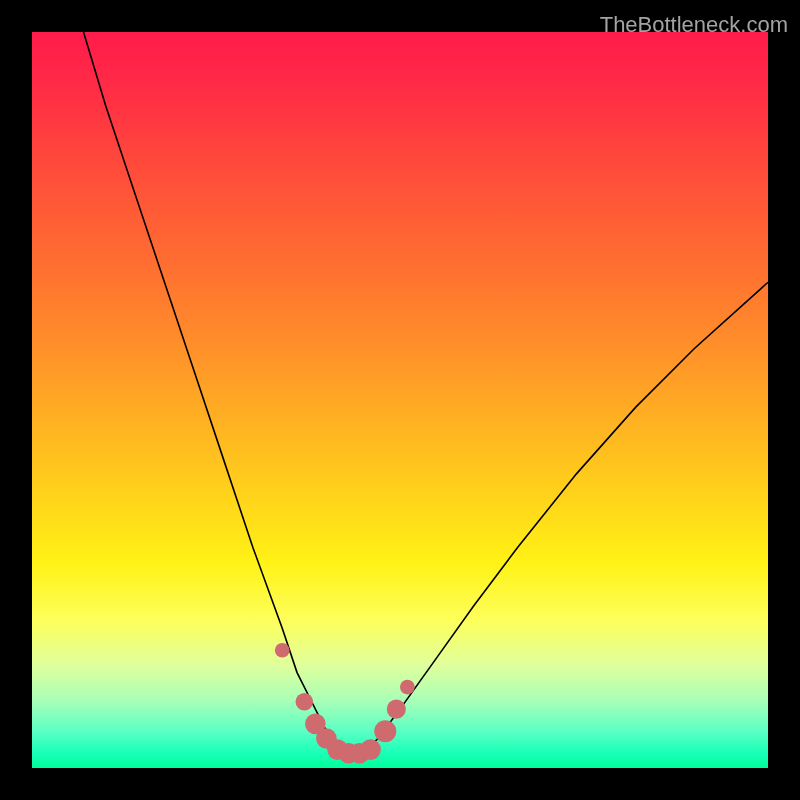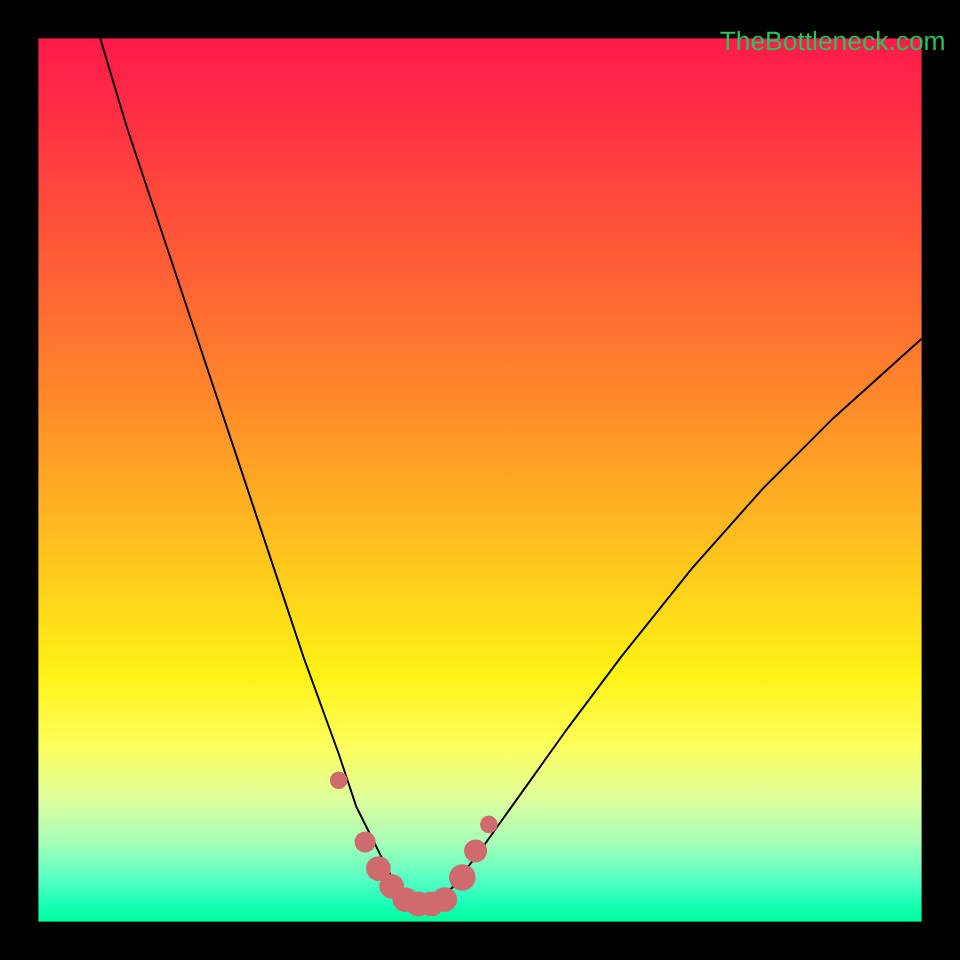--- a/index.html
+++ b/index.html
@@ -6,23 +6,23 @@
     margin: 0;
     padding: 0;
     width: 800px;
     height: 800px;
     background: #000;
     position: relative;
     font-family: Arial, sans-serif;
   }
   .watermark {
     position: absolute;
-    top: 22px;
+    top: 12px;
     right: 12px;
-    color: #22c55e;
+    color: #a3a3a3;
     font-size: 22px;
     font-weight: 500;
     z-index: 10;
   }
   .plot-area {
     position: absolute;
     left: 32px;
     top: 32px;
     width: 736px;
     height: 736px;

